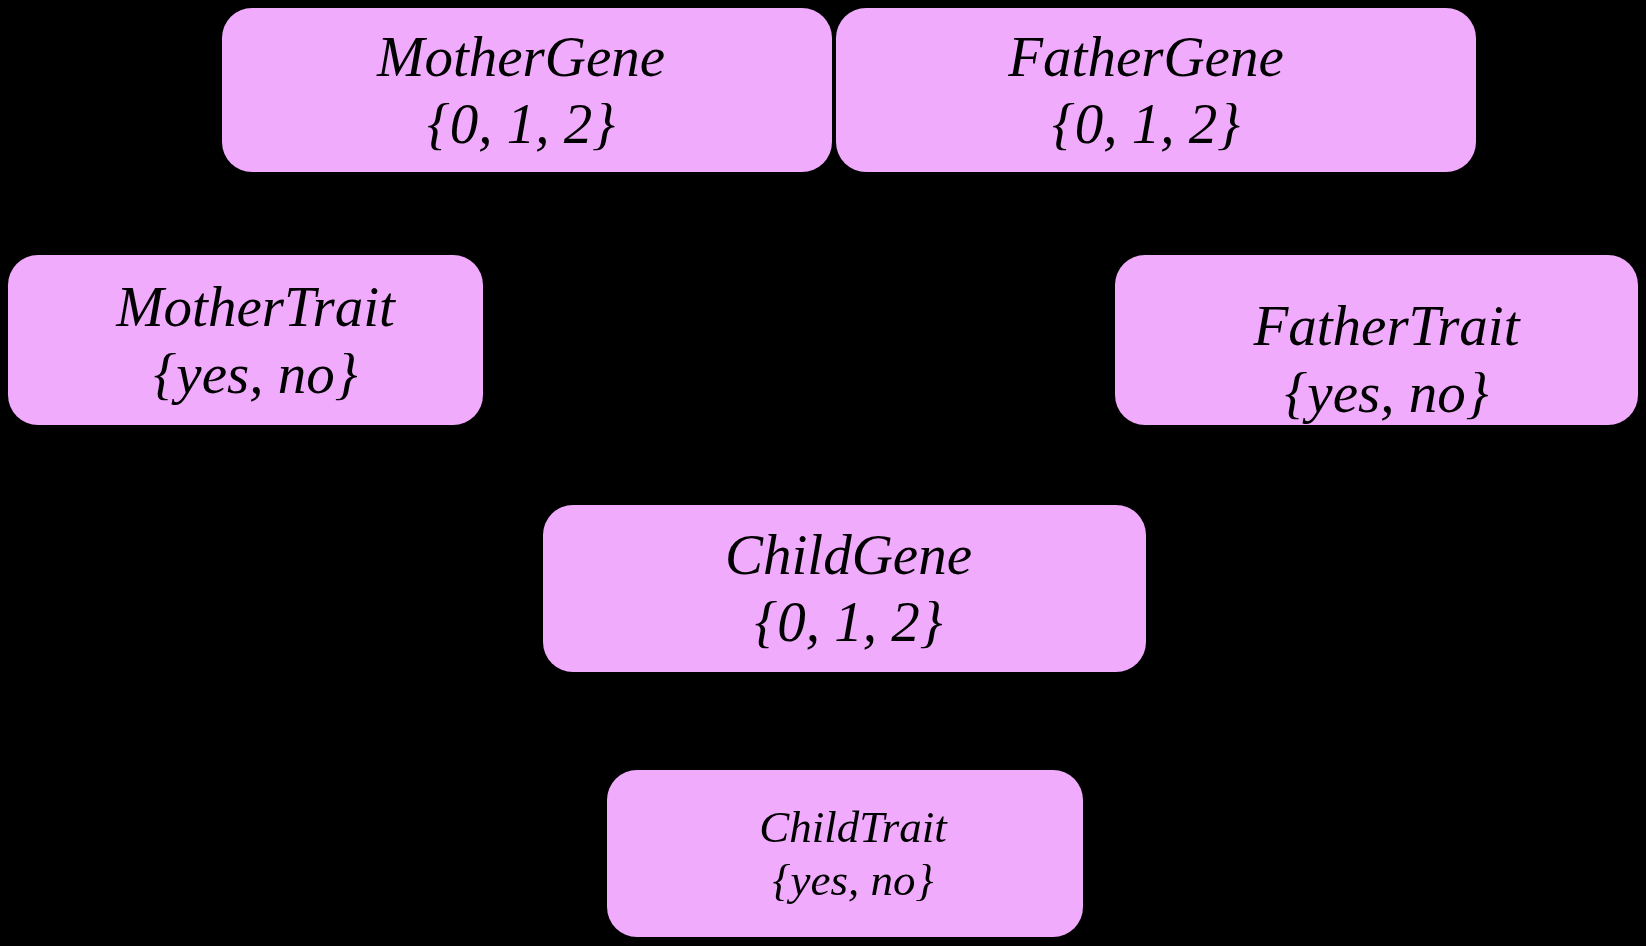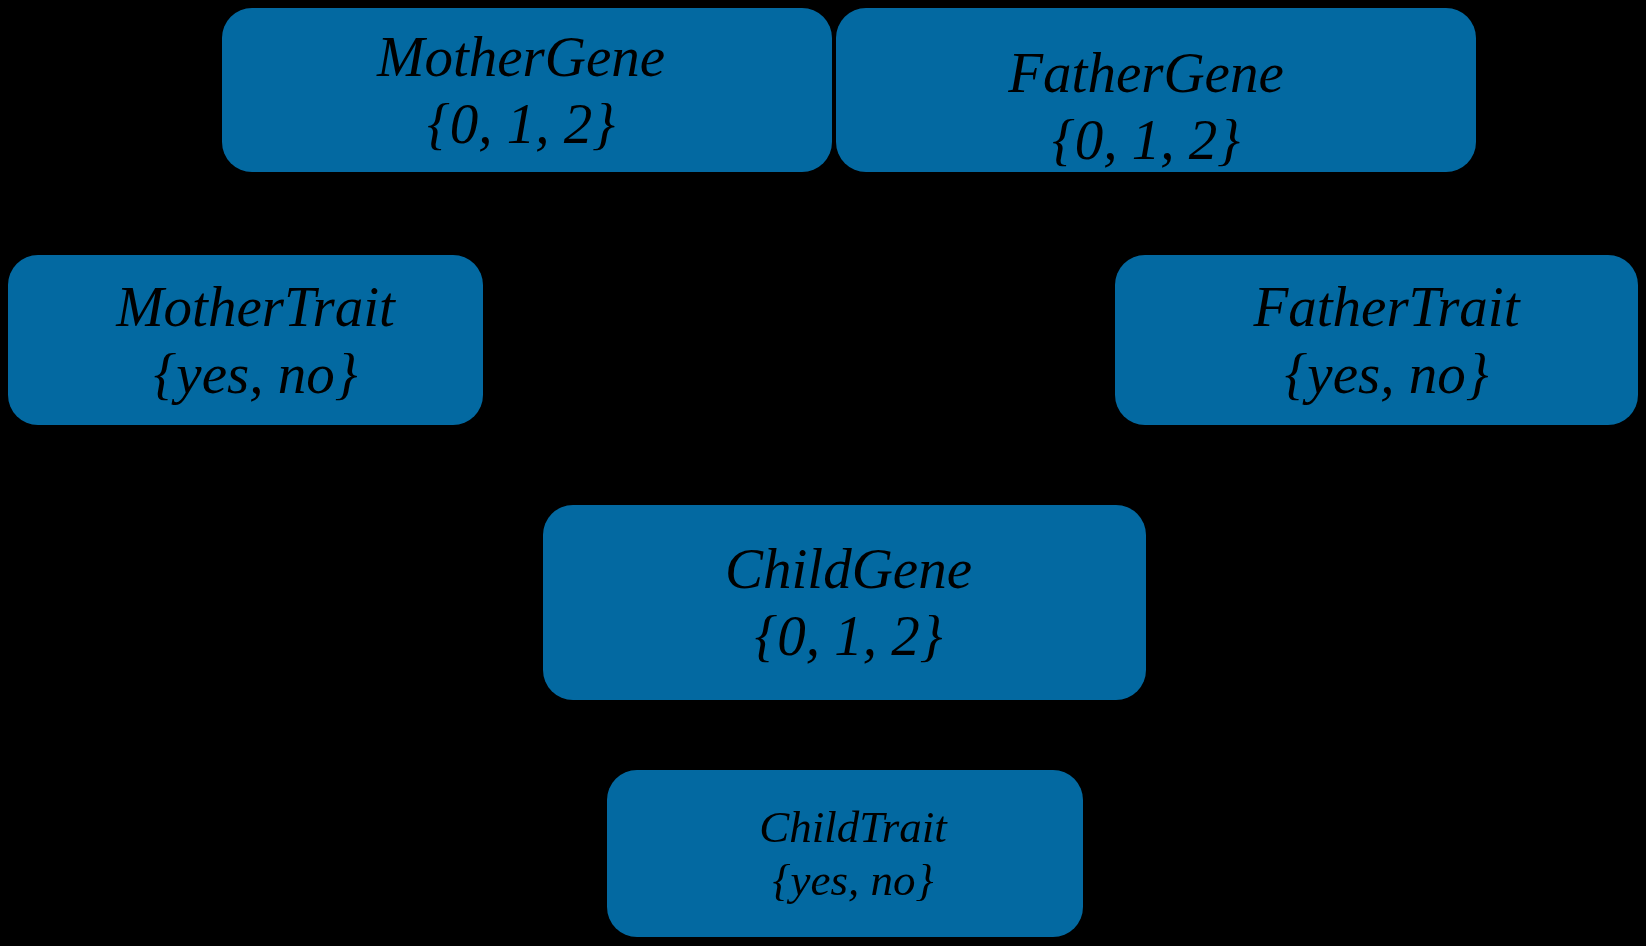--- a/index.html
+++ b/index.html
@@ -13,21 +13,21 @@
   }
   #canvas {
     position: relative;
     width: 1646px;
     height: 946px;
     background: #000000;
     overflow: hidden;
   }
   .node {
     position: absolute;
-    background: #0369a1;
+    background: #f0abfc;
     border-radius: 30px;
     box-sizing: border-box;
     display: flex;
     flex-direction: column;
     align-items: center;
     justify-content: center;
     color: #000000;
     font-style: italic;
     line-height: 1.12;
     text-align: center;
@@ -39,24 +39,24 @@
     width: 100%;
     white-space: nowrap;
   }
   
   .node .node-text {
     transform: translateX(8px);
     display: block;
     width: 100%;
   }
   .n-mother-gene  { left: 222px;  top: 8px;   width: 610px; height: 164px; font-size: 57px; }
-  .n-father-gene  { left: 836px;  top: 8px;   width: 640px; height: 164px; font-size: 57px; justify-content: flex-end; }
+  .n-father-gene  { left: 836px;  top: 8px;   width: 640px; height: 164px; font-size: 57px; }
   .n-mother-trait { left: 8px;    top: 255px; width: 475px; height: 170px; font-size: 57px; }
-  .n-father-trait { left: 1115px; top: 255px; width: 523px; height: 170px; font-size: 57px; }
-  .n-child-gene   { left: 543px;  top: 505px; width: 603px; height: 195px; font-size: 57px; }
+  .n-father-trait { left: 1115px; top: 255px; width: 523px; height: 170px; font-size: 57px; justify-content: flex-end; }
+  .n-child-gene   { left: 543px;  top: 505px; width: 603px; height: 167px; font-size: 57px; }
   .n-child-trait  { left: 607px;  top: 770px; width: 476px; height: 167px; font-size: 45px; }
 
   .n-mother-gene  .node-text { transform: translateX(-6px); }
   .n-father-gene  .node-text { transform: translateX(-10px); }
   .n-mother-trait .node-text { transform: translateX(10px); }
   .n-father-trait .node-text { transform: translateX(10px); }
   .n-child-gene   .node-text { transform: translateX(4px); }
   .n-child-trait  .node-text { transform: translateX(8px); }
 
   .node-domain { margin-top: 3px; }

